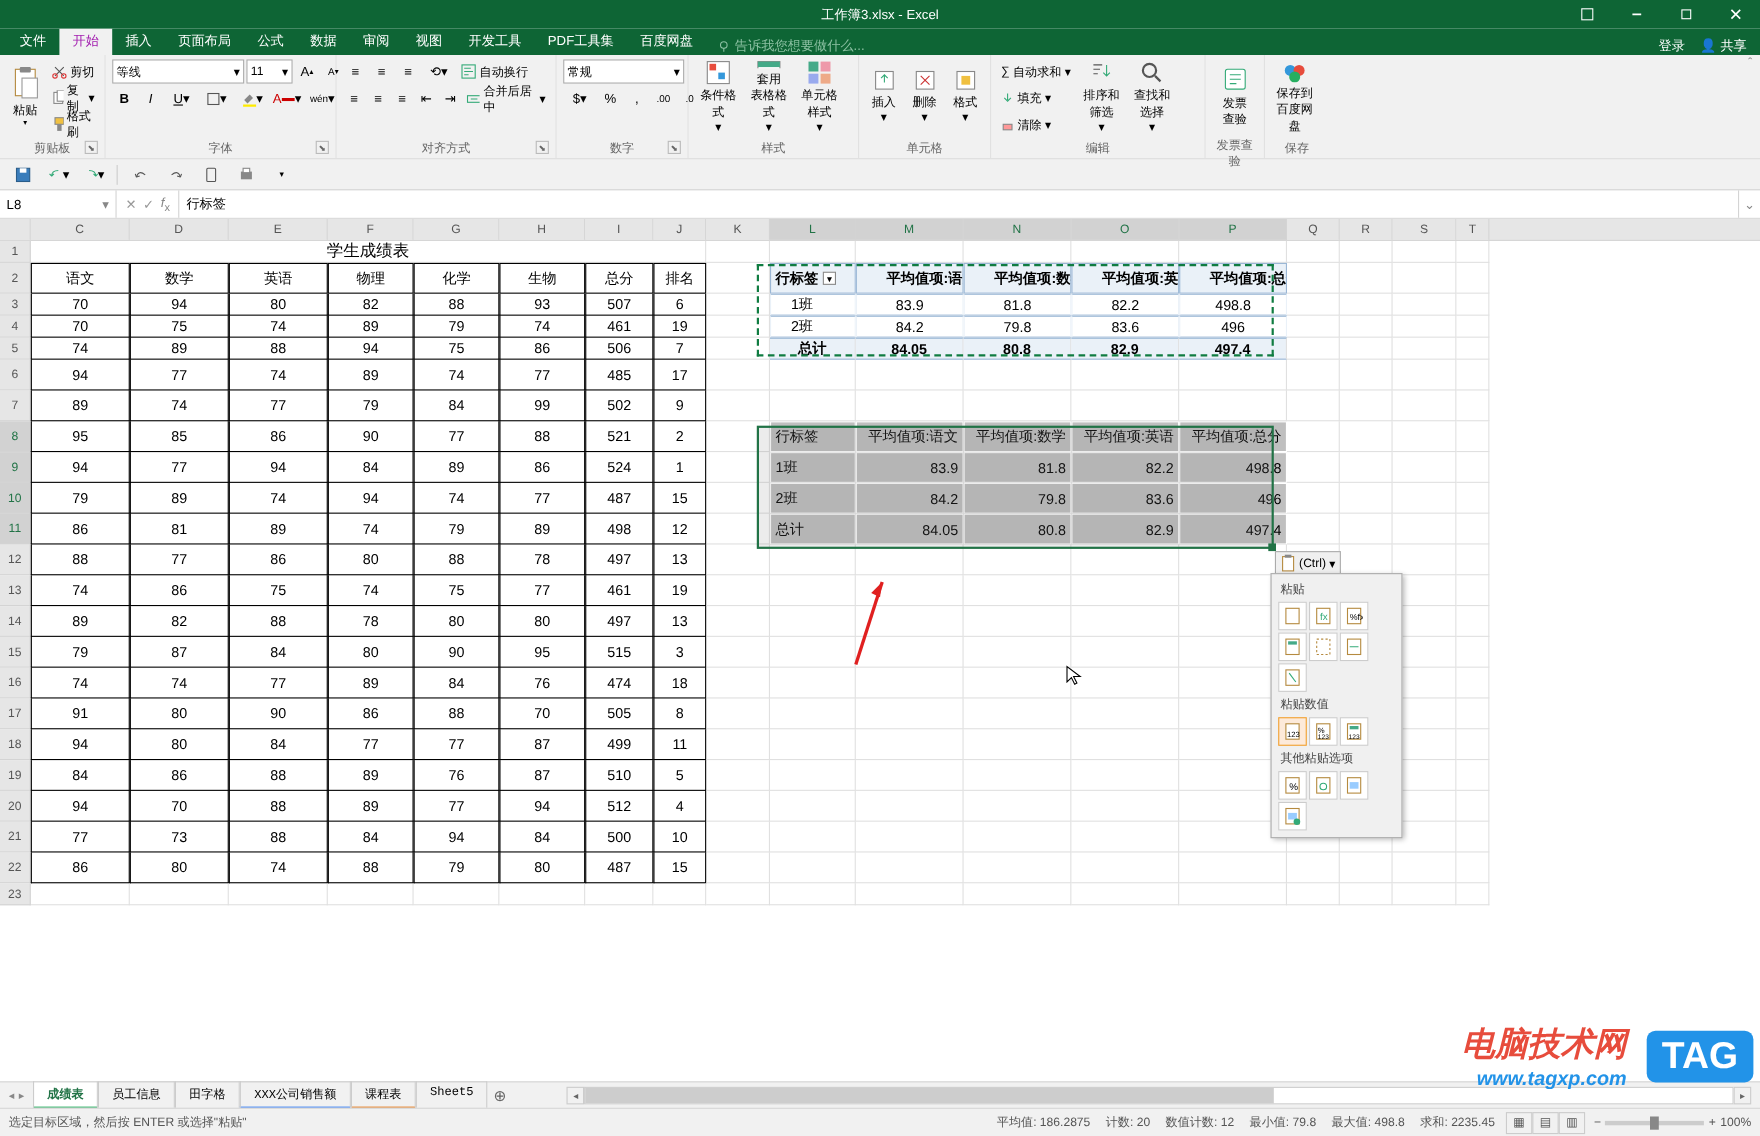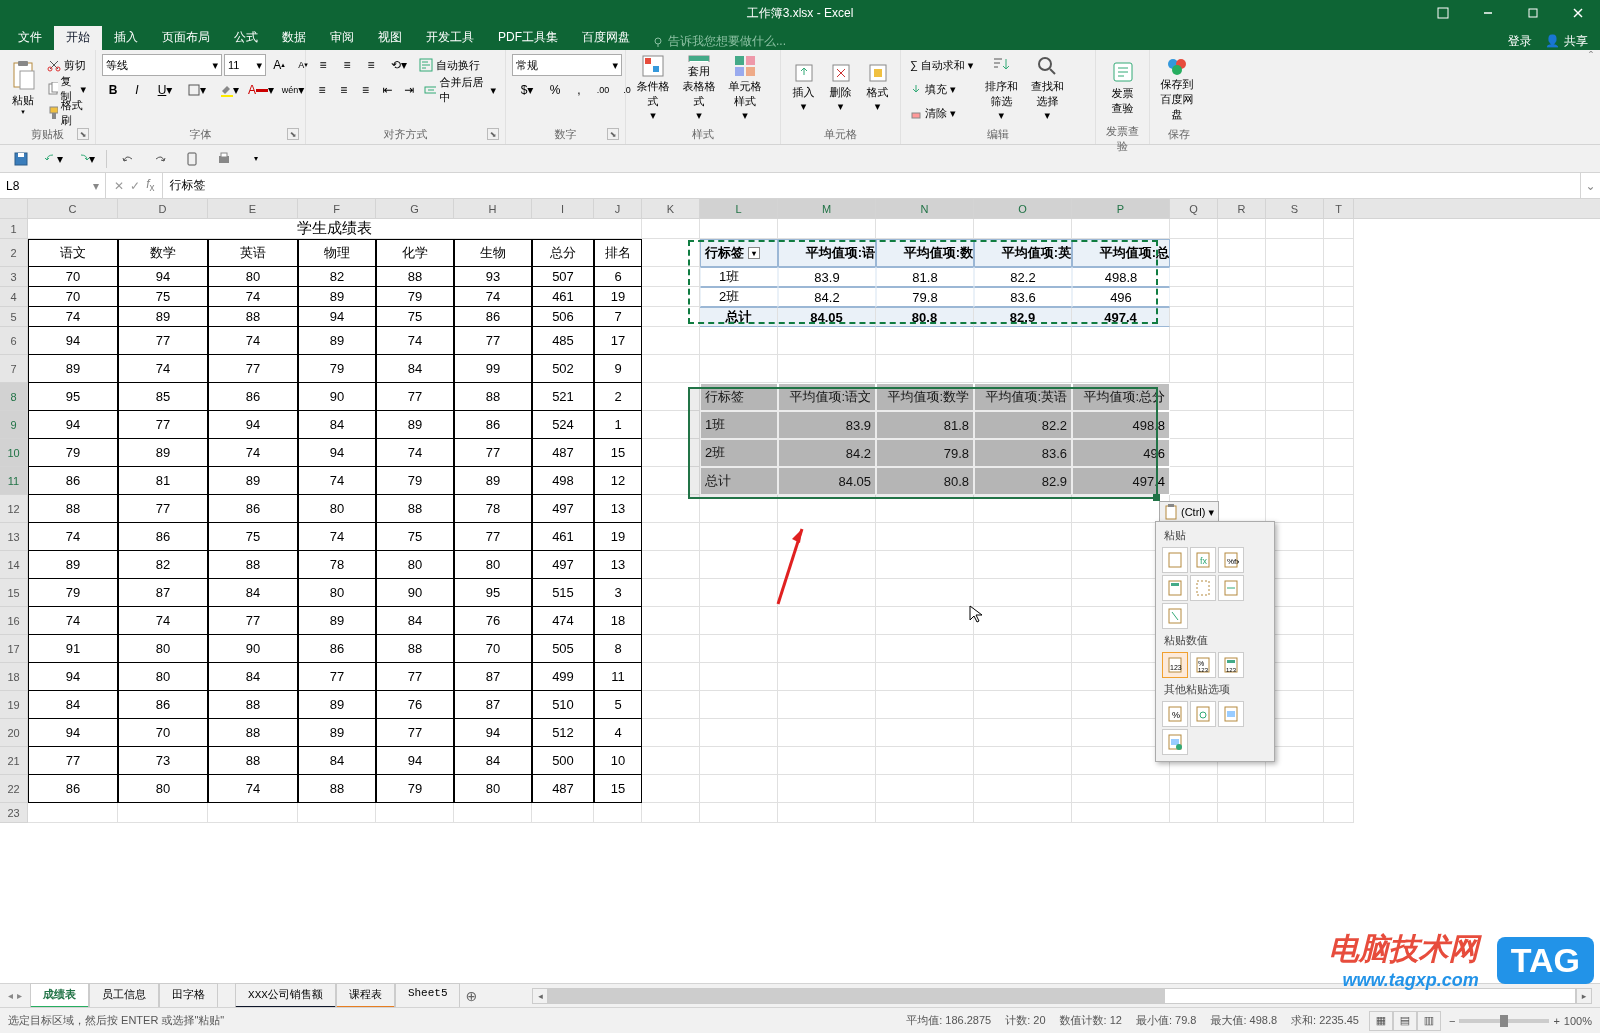--- a/index.html
+++ b/index.html
@@ -8,21 +8,21 @@
 
 .titlebar { height: 26px; background: #0e6535; color: #fff; display: flex; align-items: center; justify-content: center; position: relative; }
 .titlebar .title { font-size: 12px; }
 .titlebar .wincontrols { position: absolute; right: 0; display: flex; }
 .titlebar .wincontrols span { width: 45px; height: 26px; display: flex; align-items: center; justify-content: center; cursor: pointer; }
 .titlebar .wincontrols svg { fill: #fff; }
 
 
 .menutabs { height: 24px; background: #0e6535; display: flex; align-items: flex-end; color: #fff; padding-left: 6px; }
 .menutabs .tab { padding: 4px 12px; font-size: 12px; cursor: pointer; }
-.menutabs .tab.active { background: #f1f1f1; color: #0f172a; }
+.menutabs .tab.active { background: #f1f1f1; color: #a21caf; }
 .menutabs .tellme { color: #8bc0a2; margin-left: 10px; display: flex; align-items: center; gap: 4px; }
 .menutabs .right { margin-left: auto; display: flex; gap: 14px; padding-right: 12px; }
 
 
 .ribbon { height: 95px; background: #f1f1f1; border-bottom: 1px solid #d4d4d4; display: flex; }
 .rgroup { border-right: 1px solid #e1e1e1; padding: 4px 6px 2px 6px; display: flex; flex-direction: column; }
 .rgroup .rcontent { flex: 1; display: flex; align-items: flex-start; gap: 4px; }
 .rgroup .rlabel { text-align: center; font-size: 11px; color: #666; padding-top: 2px; position: relative; }
 .rgroup .rlabel .launcher { position: absolute; right: 0; bottom: 2px; width: 12px; height: 12px; border: 1px solid #bbb; font-size: 8px; display: flex; align-items: center; justify-content: center; cursor: pointer; }
 .bigbtn { display: flex; flex-direction: column; align-items: center; justify-content: center; width: 42px; height: 68px; cursor: pointer; font-size: 11px; text-align: center; }
@@ -94,21 +94,21 @@
 
 .cursor-annot { position: absolute; pointer-events: none; }
 
 
 .sheetbar { height: 24px; border-top: 1px solid #d4d4d4; display: flex; align-items: center; background: #f1f1f1; position: absolute; bottom: 26px; left: 0; right: 0; }
 .sheetbar .nav { display: flex; gap: 4px; padding: 0 8px; font-size: 10px; color: #888; }
 .sheetbar .tabs { display: flex; font-family: Liberation Mono, monospace; }
 .sheettab { padding: 3px 12px; border: 1px solid #ccc; border-bottom: none; background: #f1f1f1; font-size: 11px; cursor: pointer; margin-top: 1px; }
 .sheettab.active { background: #fff; border-bottom: 2px solid #217346; padding-bottom: 4px; font-weight: bold; color: #217346; }
 .sheettab.color1 { border-bottom: 3px solid #e67e22; }
-.sheettab.color2 { border-bottom: 3px solid #0f172a; margin-left: 17px; }
+.sheettab.color2 { border-bottom: 3px solid #3b82f6; }
 .sheettab.color3 { border-bottom: 3px solid #27ae60; }
 .sheetbar .add { width: 22px; text-align: center; font-size: 14px; color: #666; cursor: pointer; }
 .sheetbar .hscroll { flex: 1; margin: 0 8px 0 50px; height: 16px; background: #f1f1f1; display: flex; align-items: center; }
 .sheetbar .hscroll .track { flex: 1; height: 16px; border: 1px solid #ccc; background: #fff; position: relative; }
 .sheetbar .hscroll .thumb { position: absolute; left: 0; width: 60%; height: 100%; background: #cdcdcd; }
 .sheetbar .hscroll .arr { width: 16px; height: 16px; border: 1px solid #ccc; display: flex; align-items: center; justify-content: center; font-size: 9px; color: #666; }
 
 
 .statusbar { height: 26px; background: #f1f1f1; border-top: 1px solid #d4d4d4; display: flex; align-items: center; padding: 0 8px; font-size: 11px; color: #555; position: absolute; bottom: 0; left: 0; right: 0; }
 .statusbar .msg { }

